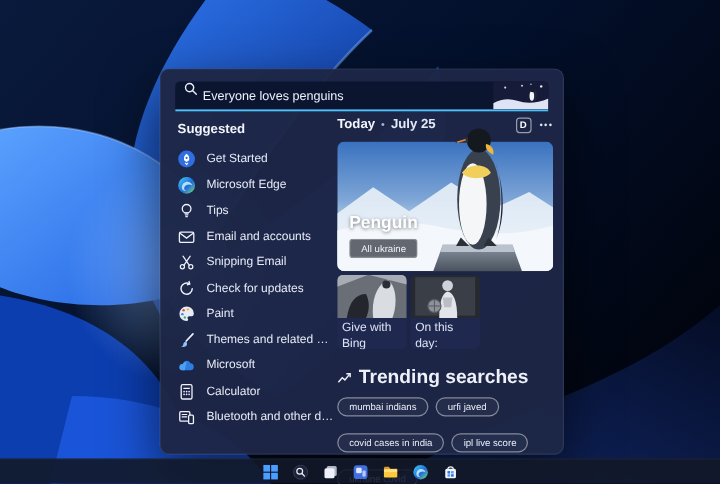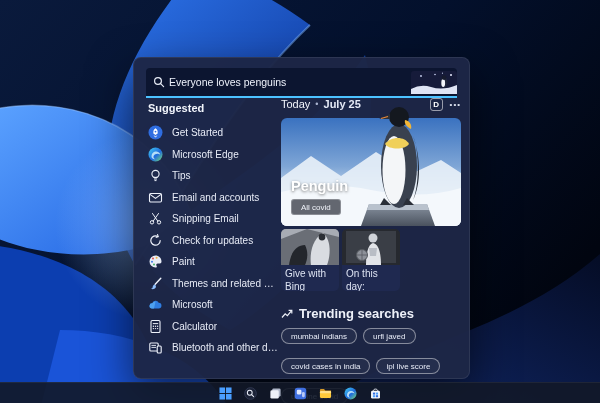--- a/index.html
+++ b/index.html
@@ -4,40 +4,40 @@
 <style>
   html,body{margin:0;padding:0;width:600px;height:403px;overflow:hidden;
     font-family:"Liberation Sans",sans-serif;background:#03081a;}
   .stage{position:relative;width:600px;height:403px;overflow:hidden;}
   .wallpaper{position:absolute;inset:0;}
 
   
   .panel{position:absolute;left:133px;top:57px;width:335px;height:320px;
     background:rgba(29,38,70,0.97);border:1px solid rgba(255,255,255,0.08);
     border-radius:8px;box-shadow:0 18px 45px rgba(0,0,0,0.6);}
-  .searchbox{position:absolute;left:12px;top:10px;width:311px;height:30px;
-    background:#0c1530;border-radius:4px 4px 0 0;display:flex;align-items:center;
+  .searchbox{position:absolute;left:12px;top:10px;width:311px;height:25px;
+    background:#0c1530;border-radius:4px 4px 0 0;display:flex;
     padding:0 0 0 7px;box-sizing:border-box;border-bottom:2px solid #4cc2ff;}
   .searchbox input{flex:1;background:transparent;border:none;outline:none;
     color:#eef2fb;font-size:10.5px;font-family:"Liberation Sans",sans-serif;padding:0 4px;}
   .s-icon{width:12px;height:12px;flex:0 0 auto;}
   .pengu-scene{flex:0 0 auto;height:23px;width:46px;}
 
   
   .suggested{position:absolute;left:12px;top:44px;width:132px;}
   .sug-title{font-size:11px;font-weight:bold;color:#f2f5fc;margin:0 0 8px 2px;}
   .sug-row{display:flex;align-items:center;height:21.5px;gap:9px;cursor:pointer;
     border-radius:4px;padding-left:2px;}
   .ic{width:15px;height:15px;flex:0 0 auto;display:flex;align-items:center;justify-content:center;}
   .sug-label{font-size:10px;color:#e7ebf6;white-space:nowrap;overflow:hidden;text-overflow:ellipsis;}
 
   
   .today{position:absolute;left:147px;top:38px;width:180px;}
   .today-head{display:flex;align-items:center;height:16px;margin-bottom:6px;}
-  .t-title{font-size:11px;font-weight:normal;color:#f2f5fc;}
+  .t-title{font-size:11px;font-weight:bold;color:#f2f5fc;}
   .t-sep{font-size:9px;color:#aab4d0;margin:0 5px;}
   .t-date{font-size:11px;font-weight:bold;color:#e4e9f6;}
   .t-right{margin-left:auto;display:flex;align-items:center;gap:7px;}
   .d-badge{width:13px;height:13px;border:1px solid rgba(255,255,255,0.55);border-radius:3px;
     color:#fff;font-size:8px;font-weight:bold;display:flex;align-items:center;justify-content:center;cursor:pointer;box-sizing:border-box;}
   .dots{color:#dfe5f2;font-size:8px;letter-spacing:1px;cursor:pointer;line-height:13px;}
 
   .hero{position:absolute;left:0;top:22px;width:180px;height:108px;cursor:pointer;}
   .hero-bg{position:absolute;inset:0;border-radius:6px;overflow:hidden;}
   .hero-svg{position:absolute;left:0;top:-14px;width:180px;height:122px;pointer-events:none;}
@@ -50,21 +50,21 @@
   .cards{position:absolute;left:0;top:133px;width:180px;display:flex;gap:3px;}
   .card{width:58px;height:62px;background:#1f2950;border-radius:5px;overflow:hidden;cursor:pointer;box-sizing:border-box;}
   .card-img{width:100%;height:36px;display:block;}
   .card-cap{padding:3px 4px 0 4px;font-size:10px;color:#dde3f2;line-height:1.25;}
   .card-sub{padding:0 4px;font-size:7px;color:#97a2c6;line-height:1.3;}
   .quote-top{width:100%;height:36px;background:linear-gradient(135deg,#3a64dd,#1d3f9e);
     color:#e3ebff;font-size:7px;line-height:1.35;padding:3px 4px;box-sizing:border-box;}
 
   .trending{position:absolute;left:0;top:210px;width:182px;}
   .trend-head{display:flex;align-items:center;gap:6px;margin-bottom:7px;}
-  .trend-title{font-size:13px;font-weight:bold;color:#eef1f9;}
+  .trend-title{font-size:16px;font-weight:bold;color:#eef1f9;}
   .pills{display:flex;flex-wrap:wrap;gap:14px 6px;}
   .pill{border:1px solid rgba(255,255,255,0.45);background:rgba(255,255,255,0.04);
     border-radius:999px;color:#e9edf8;font-size:8px;padding:2.5px 9px;cursor:pointer;white-space:nowrap;}
 
   
   .taskbar{position:absolute;left:0;right:0;bottom:0;height:20px;
     background:rgba(18,24,40,0.9);border-top:1px solid rgba(255,255,255,0.06);
     display:flex;align-items:center;justify-content:center;gap:11px;}
   .tb{width:14px;height:14px;display:flex;align-items:center;justify-content:center;cursor:pointer;}
 </style>
@@ -314,21 +314,21 @@
             <path d="M104,26 C110,18 124,18 128,26 C124,32 108,32 104,26 Z" fill="#f0d05a"></path>
             <circle cx="118" cy="-1" r="10" fill="#14181f"></circle>
             <path d="M124,2 C129,3 131,7 130,11 C126,9 123,6 124,2 Z" fill="#f2b636"></path>
             <path d="M109,-4 L98,1 L109,1 Z" fill="#2a2f38"></path>
             <path d="M100,0.5 L107,-1.5" stroke="#e8883c" stroke-width="1.2"></path>
             <path d="M103,80 L99,87 L110,87 Z" fill="#2a2f38"></path>
             <path d="M126,80 L122,87 L133,87 Z" fill="#2a2f38"></path>
           </g>
         </svg>
         <div class="hero-title">Penguin</div>
-        <div class="all-images">All covid</div>
+        <div class="all-images">All ukraine</div>
       </div>
 
       <div class="cards">
 
         <div class="card">
           <svg class="card-img" viewBox="0 0 58 36" preserveAspectRatio="none">
             <rect width="58" height="36" fill="#6a6e76"></rect>
             <path d="M0,10 L26,0 L58,8 L58,0 L0,0 Z" fill="#a8acb4"></path>
             <path d="M30,36 C28,20 34,8 42,4 C50,10 50,26 46,36 Z" fill="#d9dce1"></path>
             <path d="M8,36 C10,22 16,16 24,16 C28,24 26,32 24,36 Z" fill="#23262c"></path>

